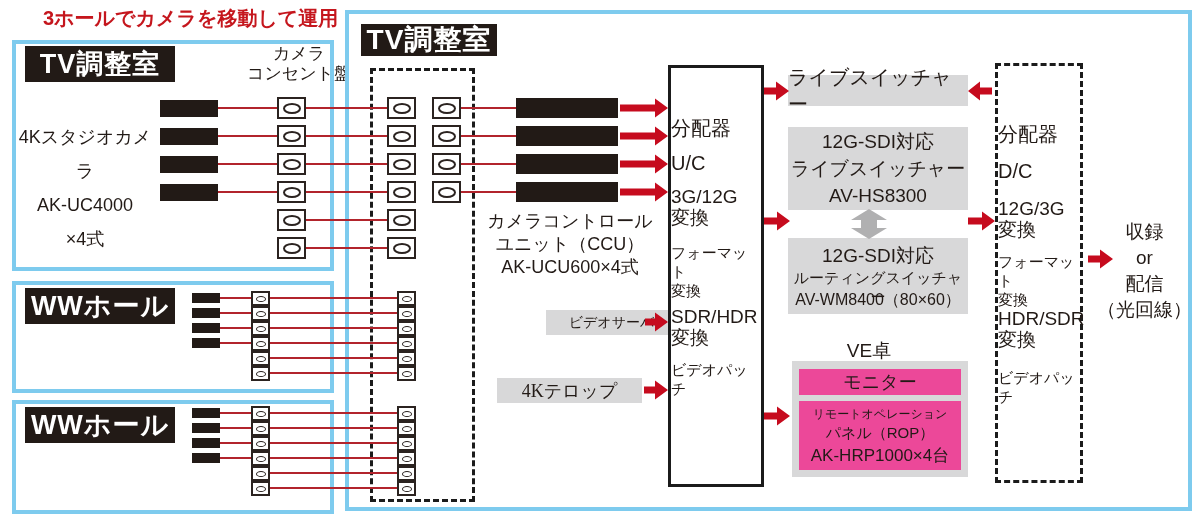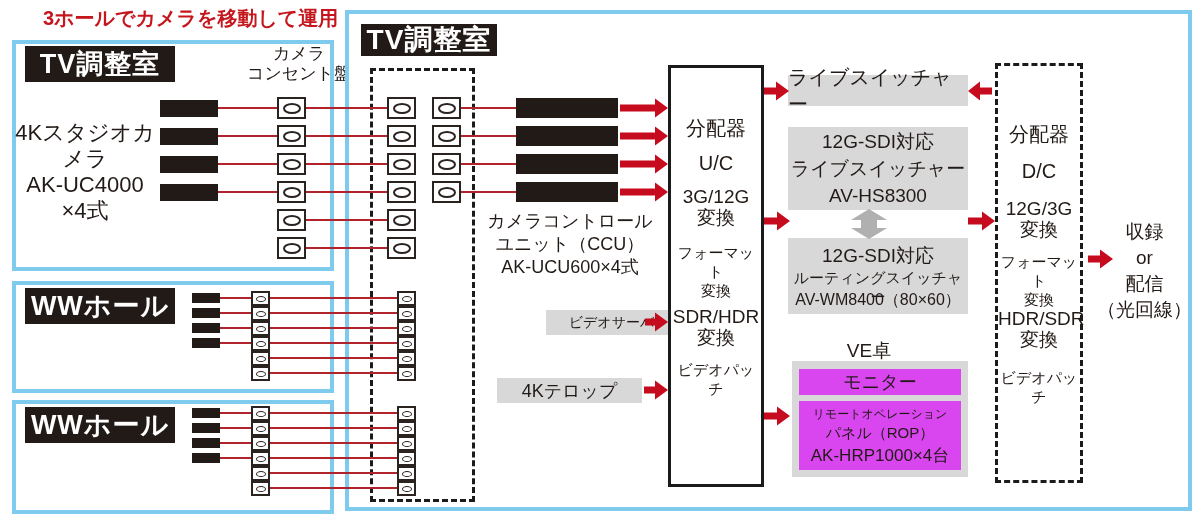--- a/index.html
+++ b/index.html
@@ -23,22 +23,22 @@
   .black-label{position:absolute;background:var(--ink-black);color:#fff;font-weight:bold;
     display:flex;align-items:center;justify-content:center;letter-spacing:1px;}
   .cam{position:absolute;background:var(--ink-black);z-index:5;}
   .conn{position:absolute;background:#fff;border:2px solid #2b2320;box-sizing:border-box;
     display:flex;align-items:center;justify-content:center;z-index:5;}
   .conn .hole{border:2px solid #2b2320;border-radius:50%;width:14px;height:7px;}
   .conn-sm .hole{border-width:1.5px;width:8px;height:4px;}
   .dashed-box{position:absolute;border:3px dashed #1b1b1b;box-sizing:border-box;background:transparent;}
   .solid-box{position:absolute;border:3px solid #1b1b1b;box-sizing:border-box;background:#fff;}
   .gray-box{position:absolute;background:var(--box-gray);display:flex;align-items:center;justify-content:center;}
-  .white-box{position:absolute;background:#d946ef;}
-  .dist-item{position:absolute;left:0;width:100%;text-align:center;font-size:19px;line-height:21px;white-space:pre-line;}
+  .white-box{position:absolute;background:#ec4899;}
+  .dist-item{position:absolute;left:0;width:100%;font-size:19px;line-height:21px;white-space:pre-line;}
   .dist-item.small{font-size:15px;line-height:19px;}
   #lines{position:absolute;left:0;top:0;z-index:2;pointer-events:none;}
   #lines line{stroke:var(--line-red);stroke-width:2.2;}
   #lines polygon{fill:var(--arrow-red);}
   #lines polygon.gray{fill:var(--arrow-gray);}
 </style>
 </head>
 <body>
 
 <div id="canvas">
@@ -48,21 +48,21 @@
   <div class="hall-box" style="left:12px;top:40px;width:322px;height:231px;"></div>
   <div class="hall-box" style="left:12px;top:281px;width:322px;height:112px;"></div>
   <div class="hall-box" style="left:12px;top:400px;width:322px;height:114px;"></div>
 
   <div class="black-label" style="left:25px;top:46px;width:150px;height:36px;font-size:27px;">TV調整室</div>
   <div class="black-label" style="left:25px;top:288px;width:150px;height:36px;font-size:27px;">WWホール</div>
   <div class="black-label" style="left:25px;top:407px;width:150px;height:36px;font-size:27px;">WWホール</div>
 
   <div class="abs preline center" style="left:244px;top:44px;width:110px;font-size:17px;line-height:20px;">カメラ
 コンセント盤</div>
-  <div class="abs preline center" style="left:10px;top:120px;width:150px;font-size:22px;line-height:26px;">4Kスタジオカメラ
+  <div class="abs preline center" style="left:10px;top:120px;width:150px;font-size:18px;line-height:34px;">4Kスタジオカメラ
 AK-UC4000
 ×4式</div>
 
   <div class="cam" style="left:160px;top:100px;width:58px;height:17px;"></div>
   <div class="cam" style="left:160px;top:128px;width:58px;height:17px;"></div>
   <div class="cam" style="left:160px;top:156px;width:58px;height:17px;"></div>
   <div class="cam" style="left:160px;top:184px;width:58px;height:17px;"></div>
   <div class="conn" style="left:277px;top:97px;width:29px;height:22px;">
       <span class="hole"></span>
     </div>
@@ -201,21 +201,21 @@
 
   <div class="cam" style="left:516px;top:98px;width:102px;height:20px;"></div>
   <div class="cam" style="left:516px;top:126px;width:102px;height:20px;"></div>
   <div class="cam" style="left:516px;top:154px;width:102px;height:20px;"></div>
   <div class="cam" style="left:516px;top:182px;width:102px;height:20px;"></div>
   <div class="abs preline center" style="left:482px;top:210px;width:176px;font-size:18px;line-height:23px;">カメラコントロール
 ユニット（CCU）
 AK-UCU600×4式</div>
 
   <div class="gray-box" style="left:498px;top:310px;width:145px;height:25px;font-size:14px;margin-left:48px;">ビデオサーバー</div>
-  <div class="gray-box" style="left:497px;top:378px;width:145px;height:25px;font-size:18px;">4Kテロップ</div>
+  <div class="gray-box" style="left:497px;top:378px;width:145px;height:25px;font-size:18px;font-family:Liberation Serif, serif;">4Kテロップ</div>
 
   <div class="solid-box" style="left:668px;top:65px;width:96px;height:422px;">
     <div class="dist-item" style="top:50px;font-size:20px;">分配器</div>
     <div class="dist-item" style="top:85px;font-size:20px;">U/C</div>
     <div class="dist-item" style="top:118px;">3G/12G
 変換</div>
     <div class="dist-item small" style="top:175px;">フォーマット
 変換</div>
     <div class="dist-item" style="top:238px;">SDR/HDR
 変換</div>

